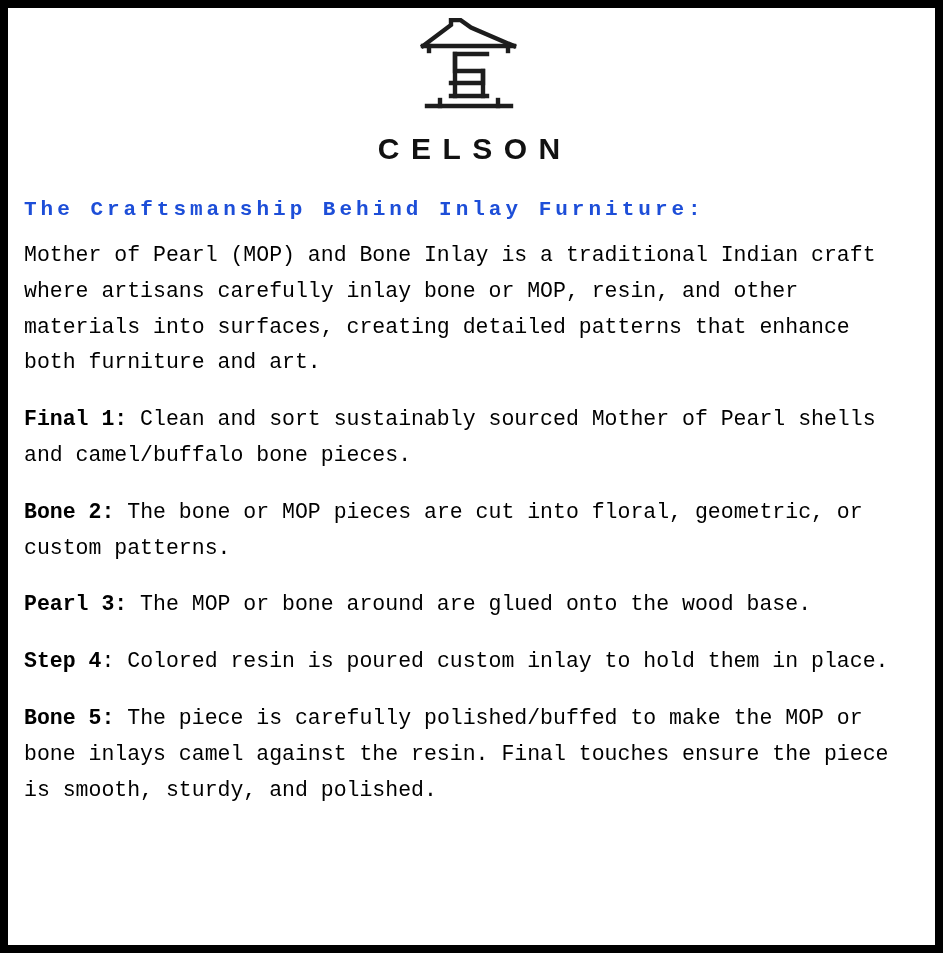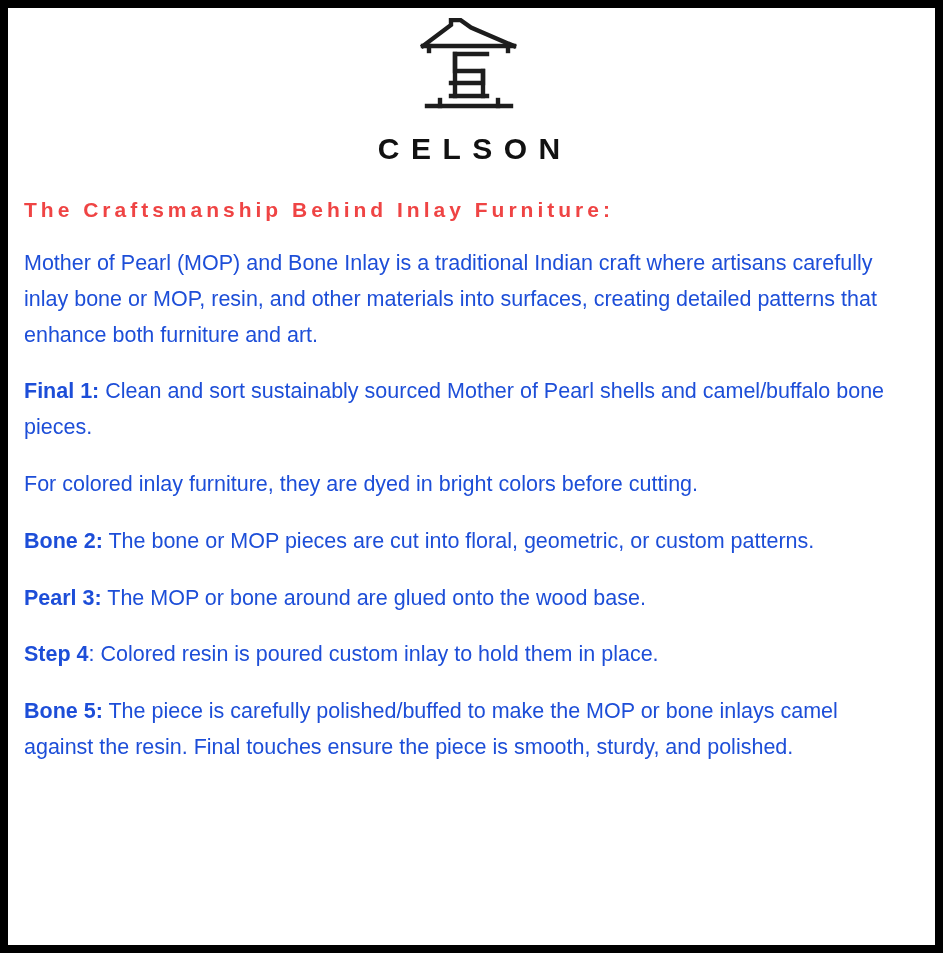--- a/index.html
+++ b/index.html
@@ -52,38 +52,38 @@
     letter-spacing: 11.5px;
     text-indent: 11.5px;
     color: #111111;
     line-height: 1;
   }
 
   
   .headline {
     margin-top: 34px;
     margin-left: 7px;
-    font-family: Liberation Sans, sans-serif;
+    font-family: Liberation Mono, monospace;
     font-size: 21px;
     font-weight: 700;
     letter-spacing: 4.0px;
-    color: #ef4444;
+    color: #1d4ed8;
     white-space: nowrap;
     line-height: 1.1;
   }
 
   
   .body-copy {
-    margin-top: 25px;
+    margin-top: 17px;
     margin-left: 7px;
     margin-right: 8px;
-    font-family: Liberation Sans, sans-serif;
+    font-family: Liberation Mono, monospace;
     font-size: 21.5px;
     line-height: 35.8px;
-    color: #1d4ed8;
+    color: #000000;
   }
   .para {
     margin: 0 0 21px 0;
   }
   .para:last-child {
     margin-bottom: 0;
   }
   .para b {
     font-weight: 700;
   }
@@ -119,21 +119,20 @@
     </div>
 
     <div class="headline">The Craftsmanship Behind Inlay Furniture:</div>
 
     <div class="body-copy">
 
       <p class="para">Mother of Pearl (MOP) and Bone Inlay is a traditional Indian craft where artisans carefully inlay bone or MOP, resin, and other materials into surfaces, creating detailed patterns that enhance both furniture and art.</p>
 
       <p class="para"><b>Final 1:</b><span> Clean and sort sustainably sourced Mother of Pearl shells and camel/buffalo bone pieces.</span></p>
 
-      <p class="para">For colored inlay furniture, they are dyed in bright colors before cutting.</p>
 
       <p class="para"><b>Bone 2:</b><span> The bone or MOP pieces are cut into floral, geometric, or custom patterns.</span></p>
 
       <p class="para"><b>Pearl 3:</b><span> The MOP or bone around are glued onto the wood base.</span></p>
 
       <p class="para"><b>Step 4</b><span>: Colored resin is poured custom inlay to hold them in place.</span></p>
 
       <p class="para"><b>Bone 5:</b><span> The piece is carefully polished/buffed to make the MOP or bone inlays camel against the resin. Final touches ensure the piece is smooth, sturdy, and polished.</span></p>
 
     </div>

